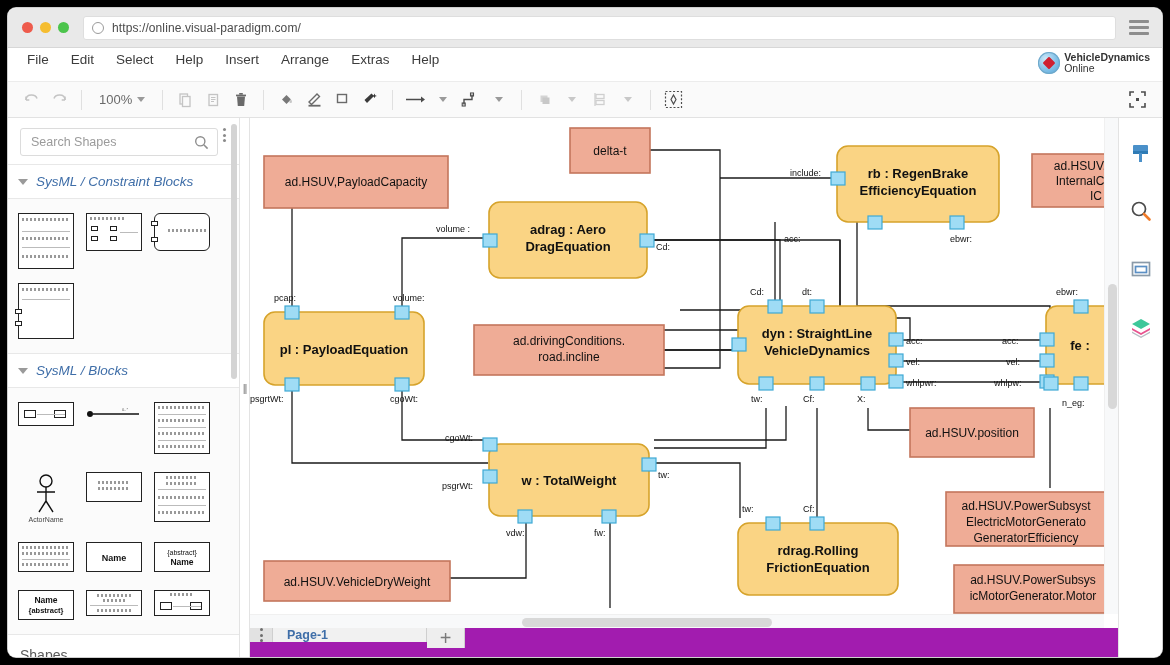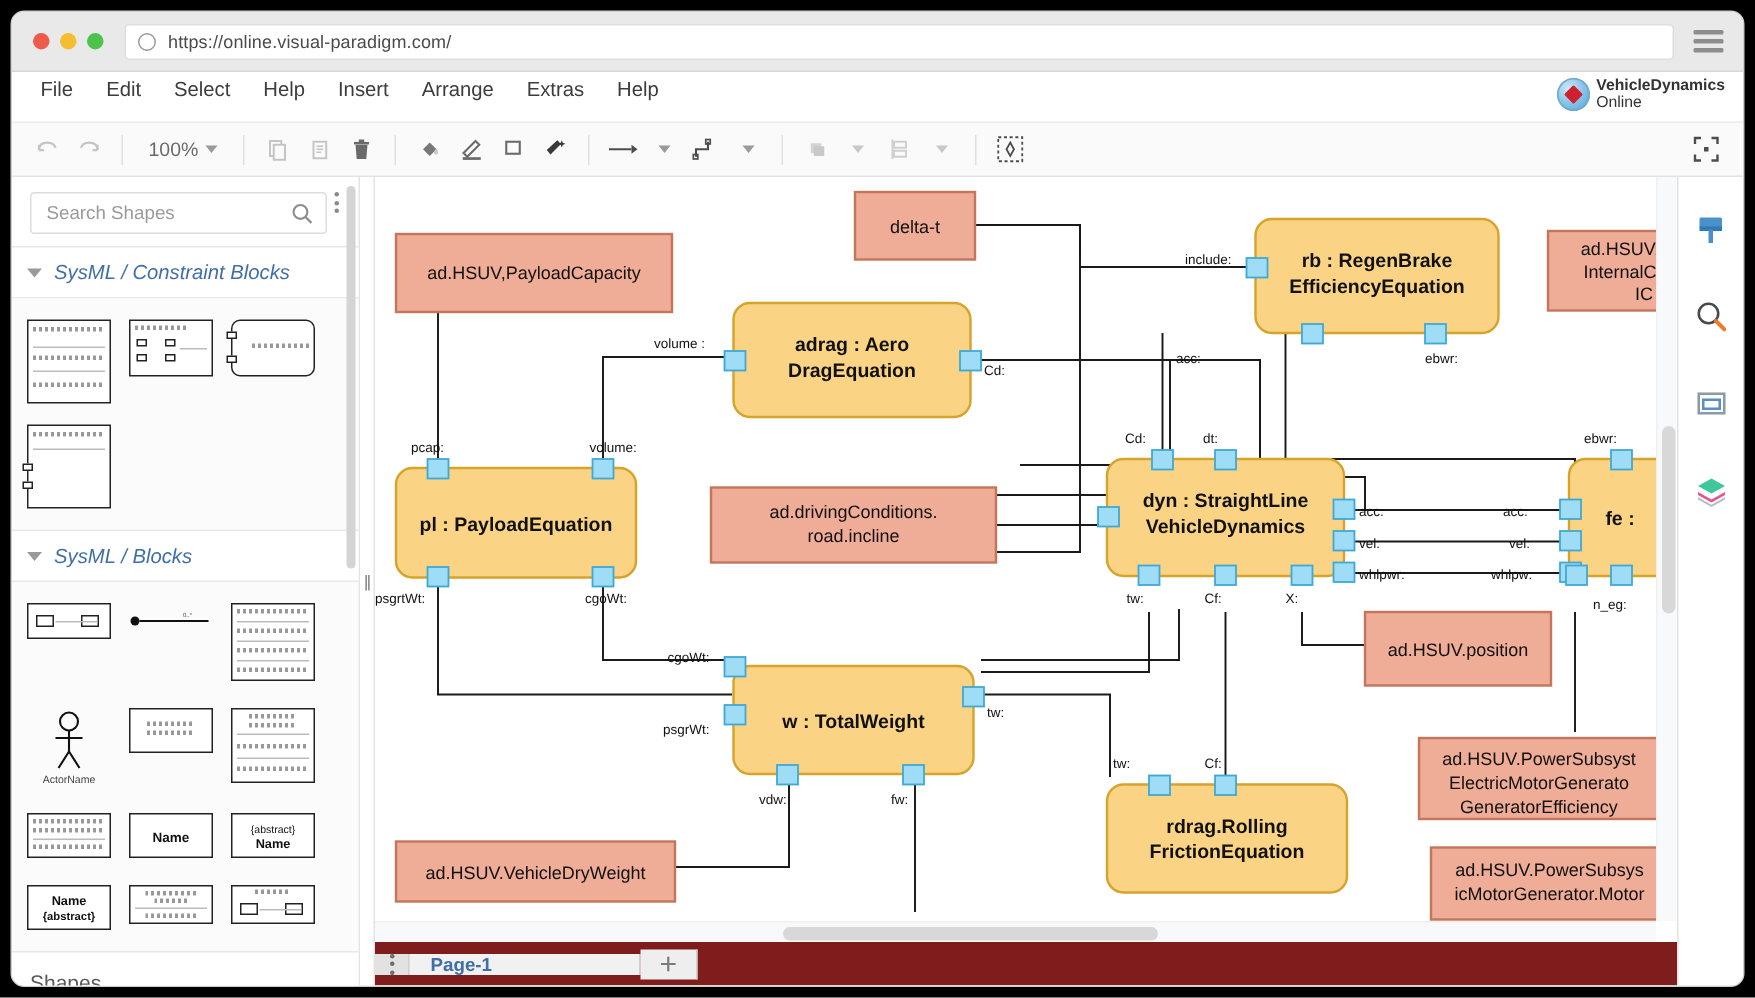--- a/index.html
+++ b/index.html
@@ -120,22 +120,22 @@
   .hscroll { position:absolute; left:0; right:14px; bottom:29px; height:14px;
              background:#f8f9fa; border-top:1px solid #f0f0f0; }
   .hscroll .thumb { position:absolute; left:272px; top:3px; width:250px; height:9px;
                     background:#d8d8d8; border-radius:5px; }
   .vscroll { position:absolute; right:0; top:0; bottom:43px; width:14px; background:#f8f9fa;
              border-left:1px solid #f0f0f0; }
   .vscroll .thumb { position:absolute; left:3px; top:166px; width:9px; height:125px;
                     background:#d8d8d8; border-radius:5px; }
 
   
-  .pagebar { position:absolute; left:0; right:0; bottom:0; height:29px; background:#7f1d1d;
-             display:flex; align-items:center; }
+  .pagebar { position:absolute; left:0; right:0; bottom:0; height:29px; background:#a21caf;
+             display:flex; align-items:flex-start; }
   .pb-kebab { width:22px; display:flex; align-items:center; justify-content:center; background:#e2e2e2; }
   .pb-kebab .kebab i { background:#6e6e6e; }
   .pagetab { width:155px; background:#f1f1f1; display:flex; align-items:center;
              padding-left:14px; font-size:12.5px; color:#3f6ea8; font-weight:bold;
              border-left:1px solid #cfcfcf; border-right:1px solid #cfcfcf; }
   .addtab { width:38px; background:#eeeeee; display:flex; align-items:center; justify-content:center;
             border-right:1px solid #cfcfcf; font-size:20px; color:#7a7a7a; line-height:1; }
 
   
   .rail { width:44px; background:#fff; border-left:1px solid #e3e3e3;

